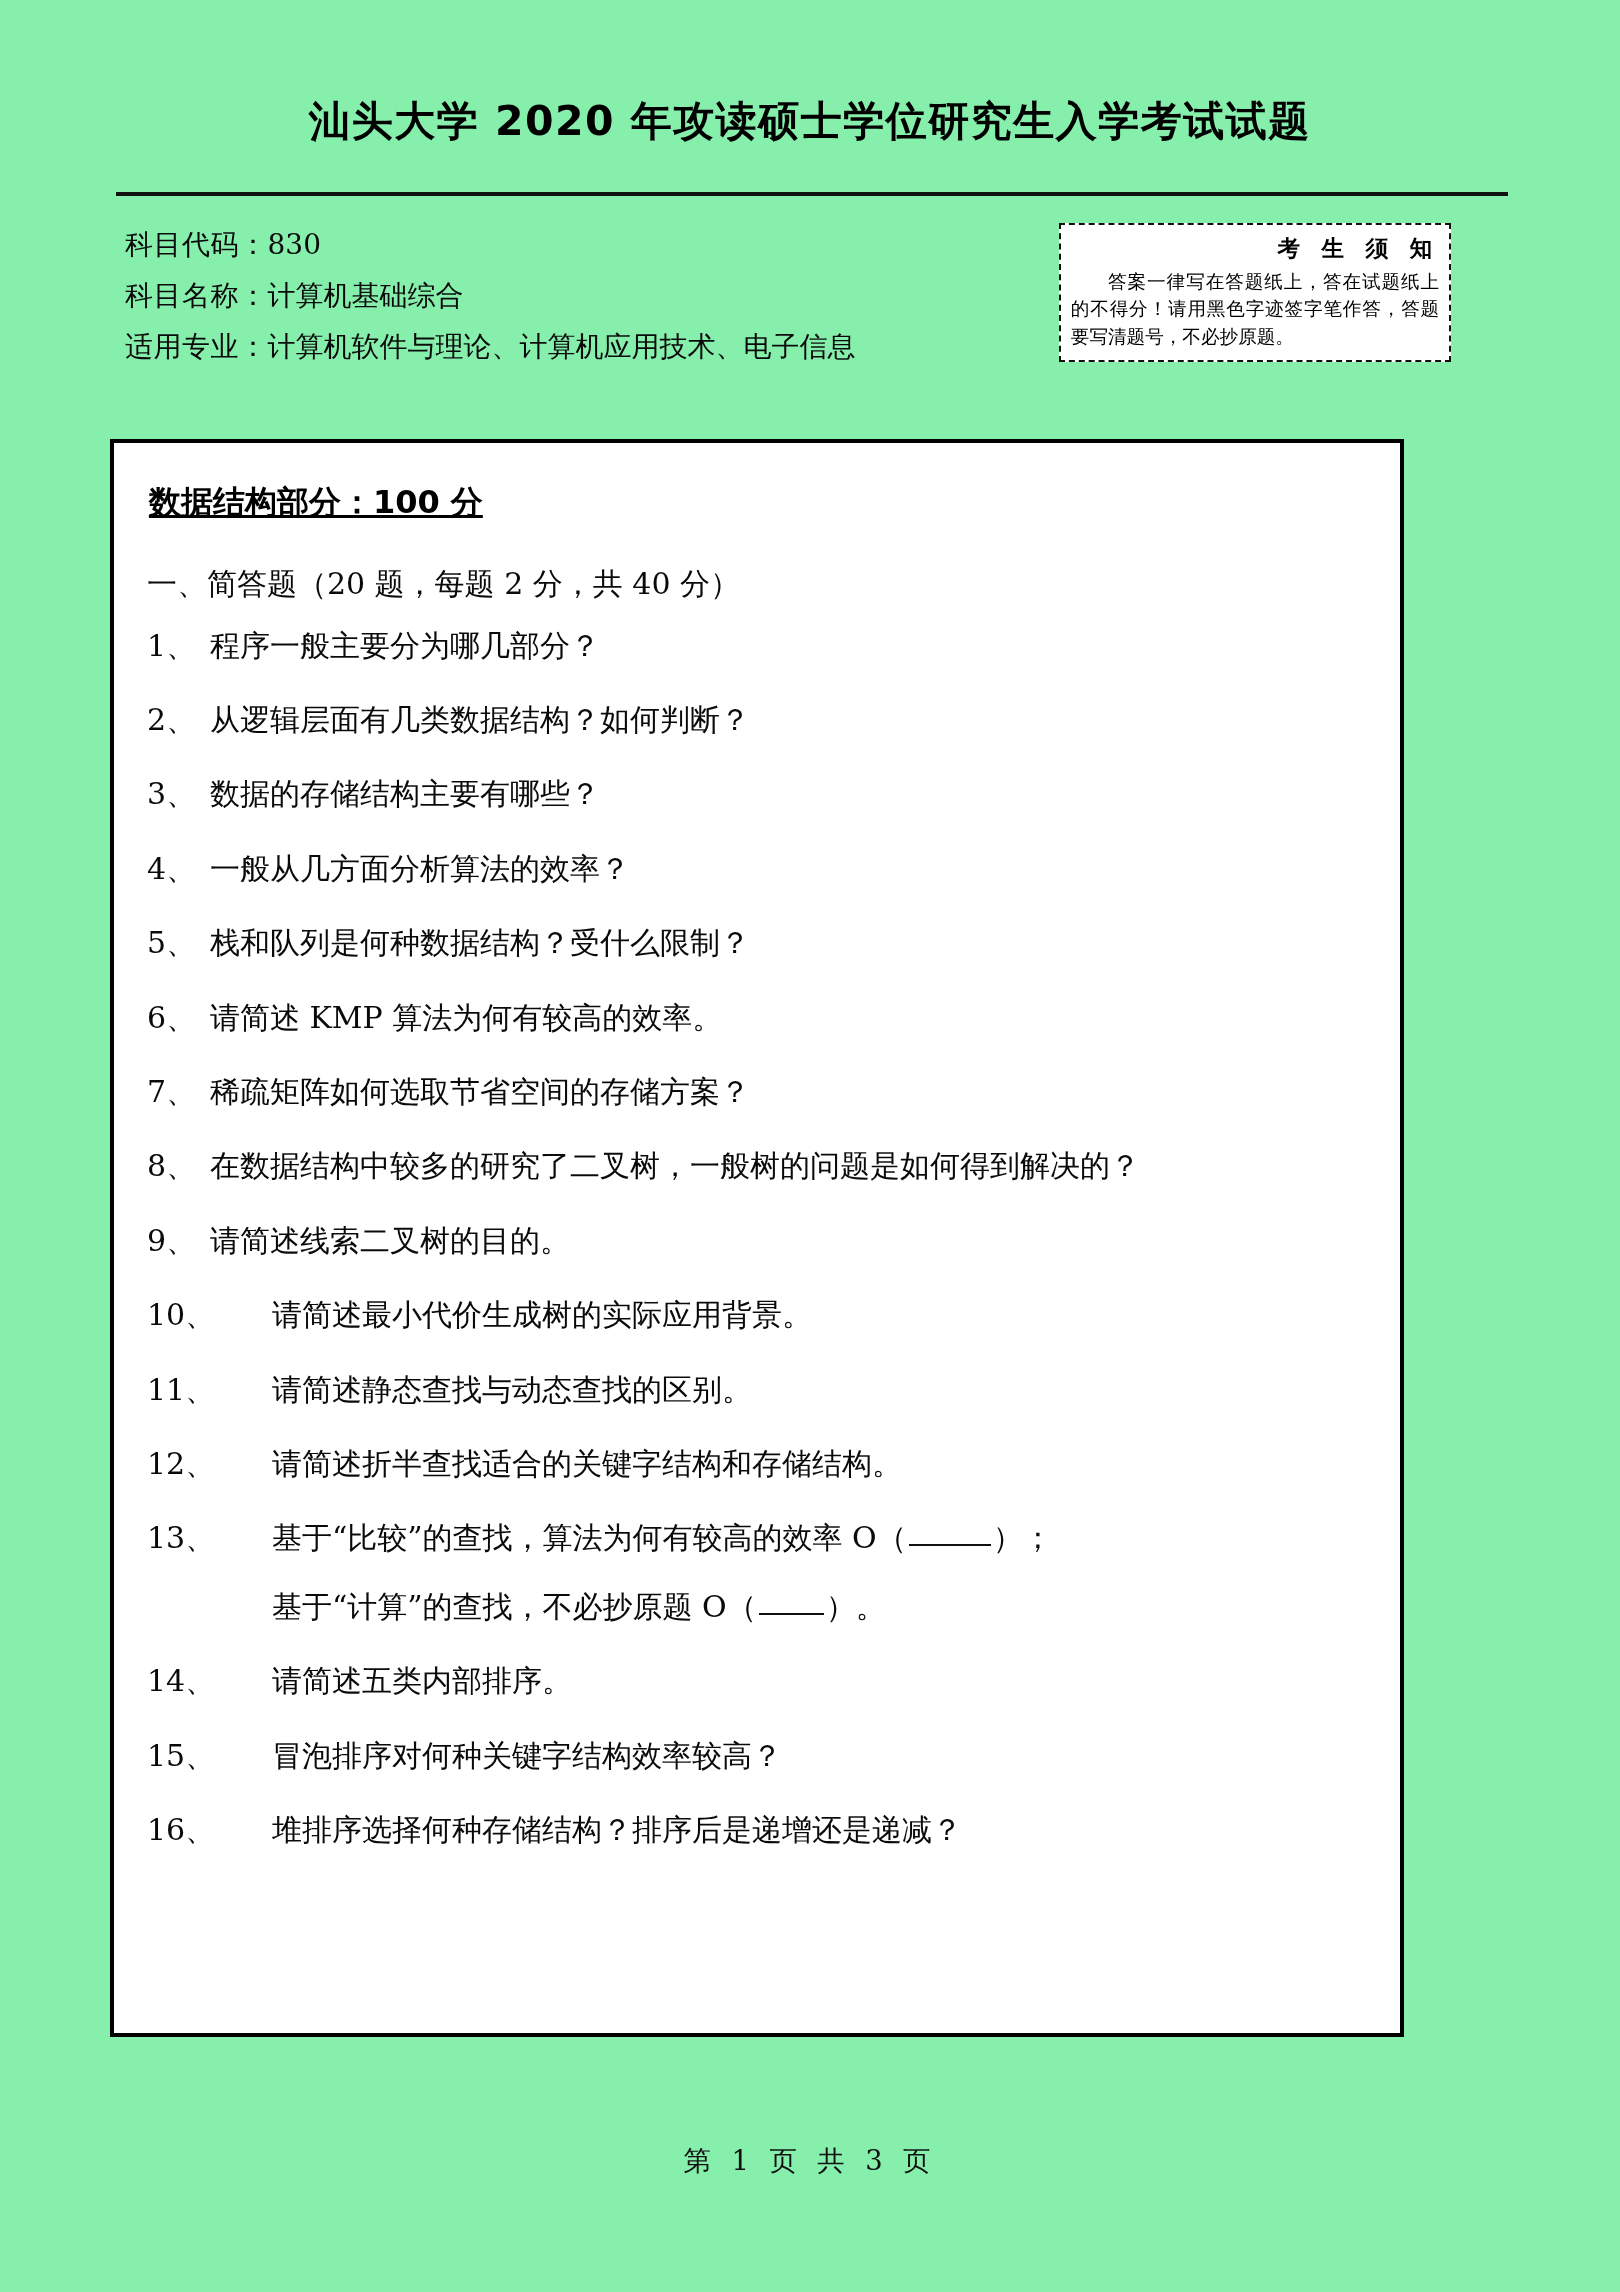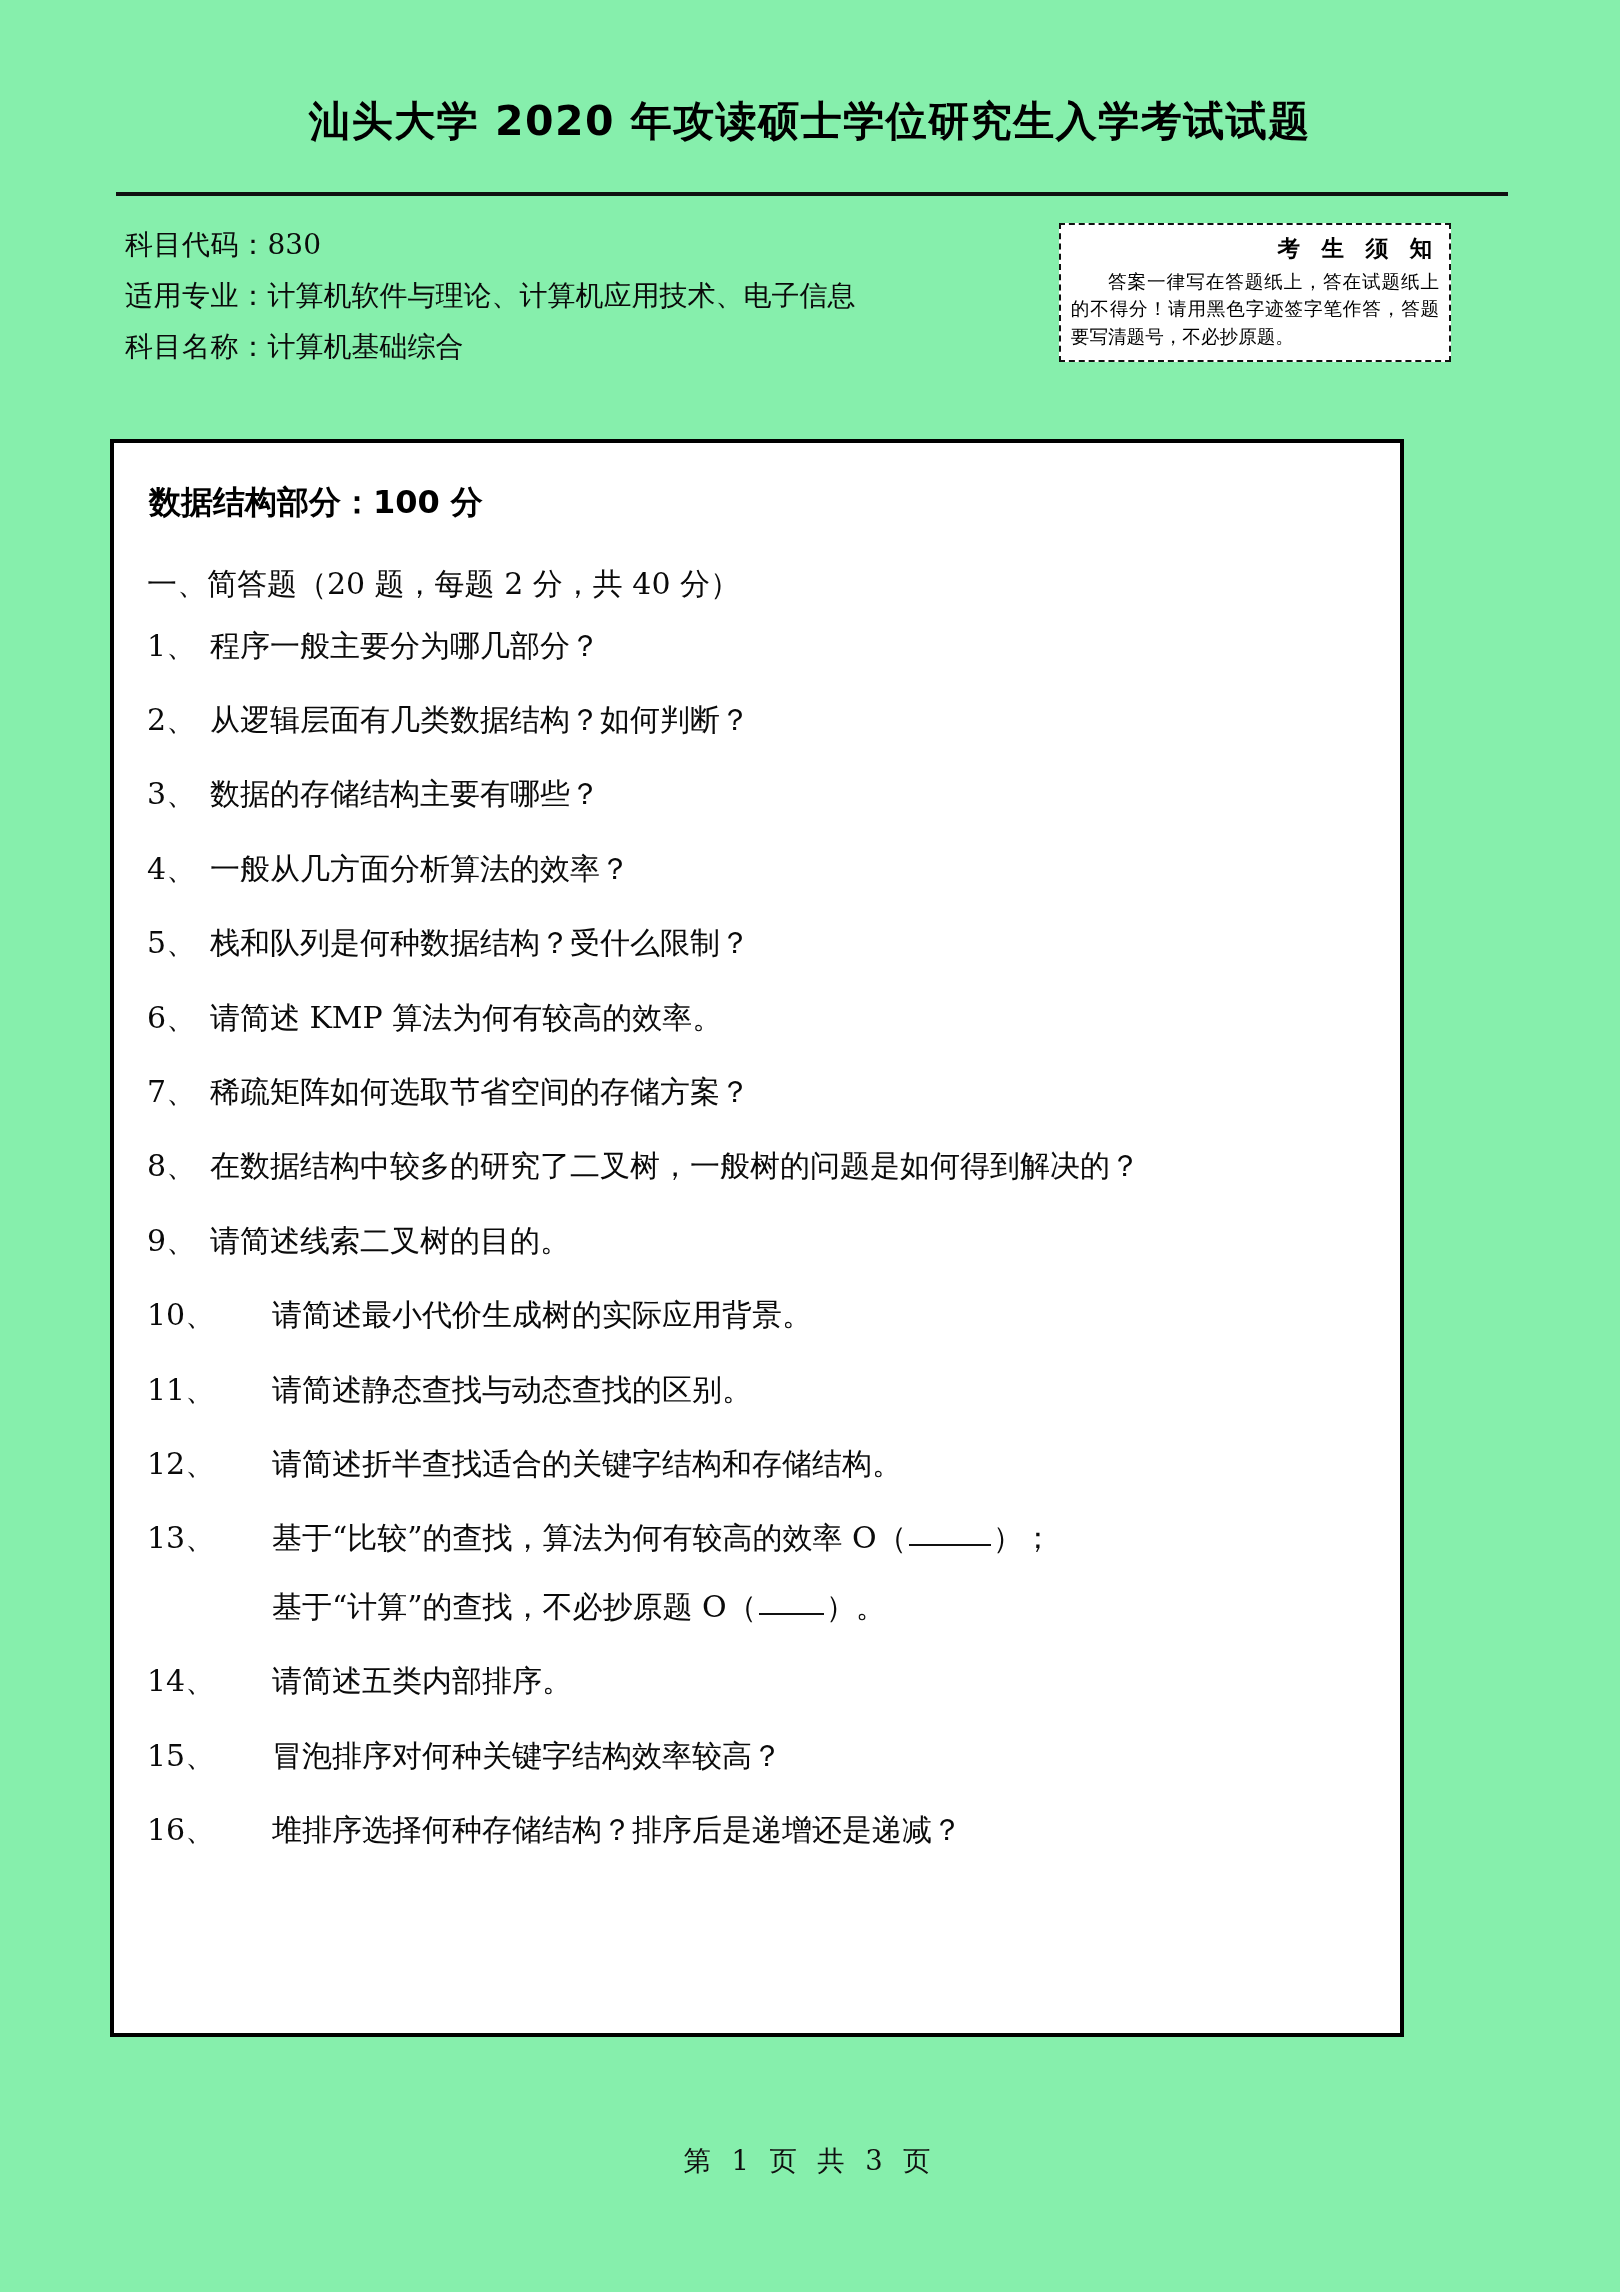--- a/index.html
+++ b/index.html
@@ -102,20 +102,21 @@
     padding: 25.5px 29px 0 29px;
   }
 
   .section-score {
     font-family: "DejaVu Sans", "Liberation Sans", sans-serif;
     font-weight: bold;
     font-size: 32px;
     line-height: 57px;
     margin: 5.9px 0 25.5px 5.9px;
     color: #000;
+    text-decoration: underline;
   }
 
   .section-head {
     font-size: 30px;
     line-height: 53px;
     margin: 0 0 11.8px 3.9px;
     color: #0a0a0a;
     white-space: nowrap;
   }
 
@@ -172,24 +173,24 @@
 
   <div class="doc-title">汕头大学 2020 年攻读硕士学位研究生入学考试试题</div>
 
   <div class="title-rule"></div>
 
   <div class="meta">
     <div class="meta-line">
       <span class="label">科目代码：</span><span>830</span>
     </div>
     <div class="meta-line">
+      <span class="label">科目名称：</span><span>计算机基础综合</span>
+    </div>
+    <div class="meta-line">
       <span class="label">适用专业：</span><span>计算机软件与理论、计算机应用技术、电子信息</span>
-    </div>
-    <div class="meta-line">
-      <span class="label">科目名称：</span><span>计算机基础综合</span>
     </div>
   </div>
 
   <div class="notice">
     <div class="notice-title">考 生 须 知</div>
     <div class="notice-body">答案一律写在答题纸上，答在试题纸上的不得分！请用黑色字迹签字笔作答，答题要写清题号，不必抄原题。</div>
   </div>
 
   <div class="content-box">
 

